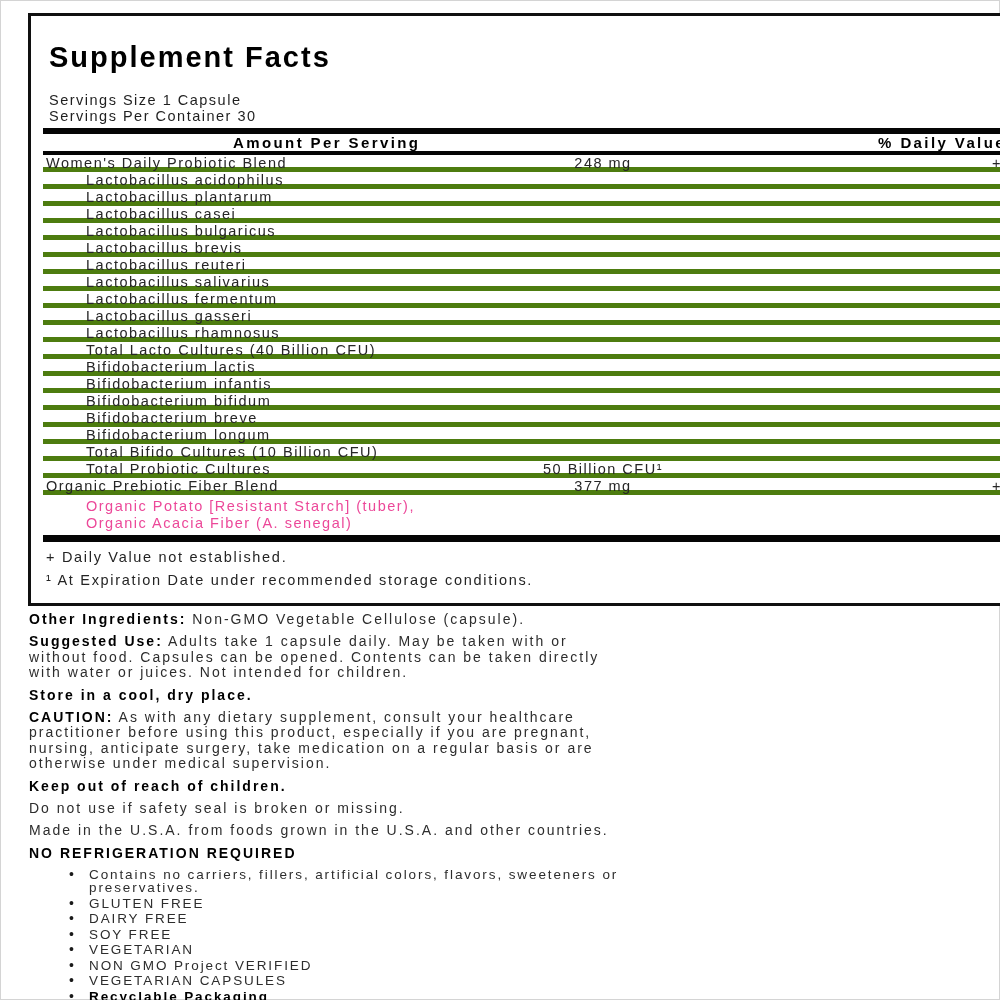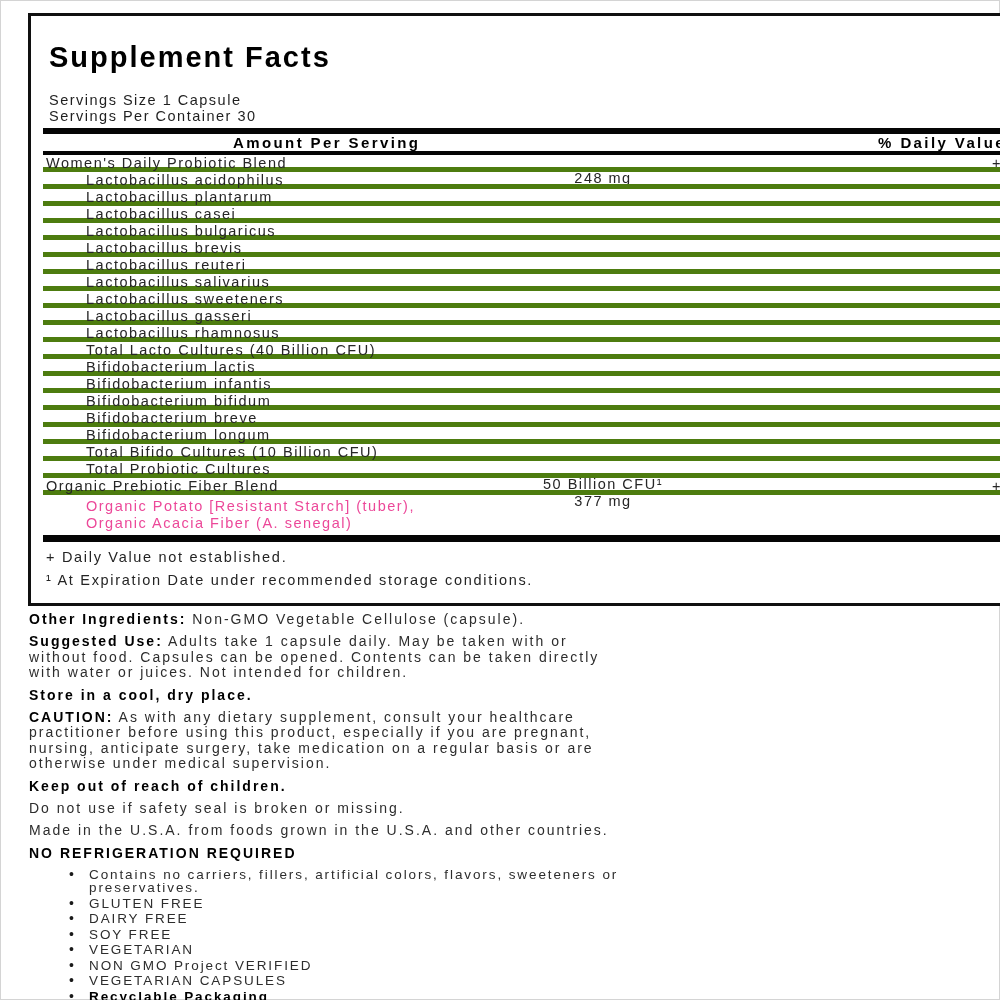--- a/index.html
+++ b/index.html
@@ -54,21 +54,21 @@
     position: relative;
     height: 17px; line-height: 17.5px;
     border-bottom: 5px solid #4d7c0f;
     font-size: 14.5px; letter-spacing: 1.5px;
     color: #262626;
     padding-left: 3px;
     white-space: nowrap;
   }
   .t-row .row-name.indent { padding-left: 40px; display: inline-block; }
   .t-row .row-amount {
-    position: absolute; left: 420px; top: 15px;
+    position: absolute; left: 420px; top: 0;
     width: 280px; text-align: center;
   }
   .t-row .row-dv { position: absolute; right: 4px; top: 0; }
 
   .sub-ing {
     padding: 3px 0 4px 43px;
     font-size: 14.5px; letter-spacing: 1.5px;
     line-height: 16.5px; color: #ec4899;
     white-space: pre-line;
   }
@@ -126,21 +126,21 @@
 
     <div id="rows-container">
         <div class="t-row"><span class="row-name">Women's Daily Probiotic Blend</span><span class="row-amount">248 mg</span><span class="row-dv">+</span></div>
         <div class="t-row"><span class="row-name indent">Lactobacillus acidophilus</span></div>
         <div class="t-row"><span class="row-name indent">Lactobacillus plantarum</span></div>
         <div class="t-row"><span class="row-name indent">Lactobacillus casei</span></div>
         <div class="t-row"><span class="row-name indent">Lactobacillus bulgaricus</span></div>
         <div class="t-row"><span class="row-name indent">Lactobacillus brevis</span></div>
         <div class="t-row"><span class="row-name indent">Lactobacillus reuteri</span></div>
         <div class="t-row"><span class="row-name indent">Lactobacillus salivarius</span></div>
-        <div class="t-row"><span class="row-name indent">Lactobacillus sweeteners</span></div>
+        <div class="t-row"><span class="row-name indent">Lactobacillus fermentum</span></div>
         <div class="t-row"><span class="row-name indent">Lactobacillus gasseri</span></div>
         <div class="t-row"><span class="row-name indent">Lactobacillus rhamnosus</span></div>
         <div class="t-row"><span class="row-name indent">Total Lacto Cultures (40 Billion CFU)</span></div>
         <div class="t-row"><span class="row-name indent">Bifidobacterium lactis</span></div>
         <div class="t-row"><span class="row-name indent">Bifidobacterium infantis</span></div>
         <div class="t-row"><span class="row-name indent">Bifidobacterium bifidum</span></div>
         <div class="t-row"><span class="row-name indent">Bifidobacterium breve</span></div>
         <div class="t-row"><span class="row-name indent">Bifidobacterium longum</span></div>
         <div class="t-row"><span class="row-name indent">Total Bifido Cultures (10 Billion CFU)</span></div>
         <div class="t-row"><span class="row-name indent">Total Probiotic Cultures</span><span class="row-amount">50 Billion CFU¹</span></div>

